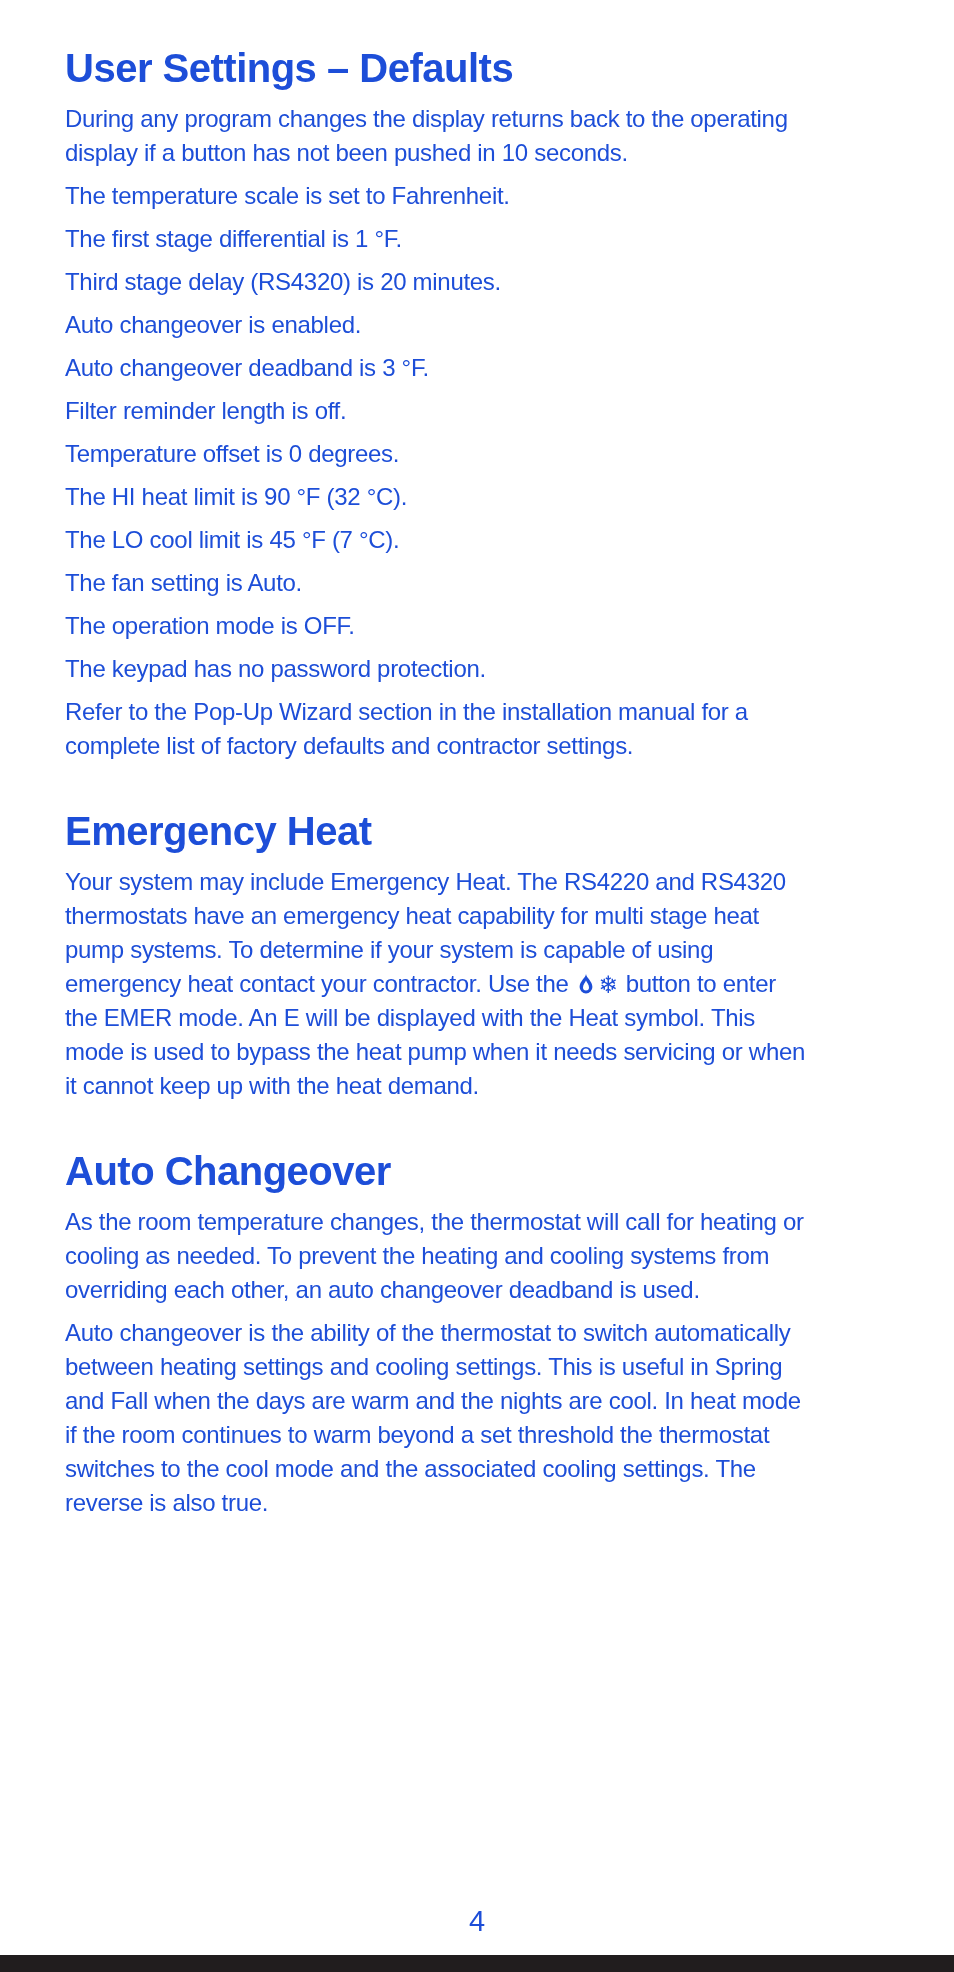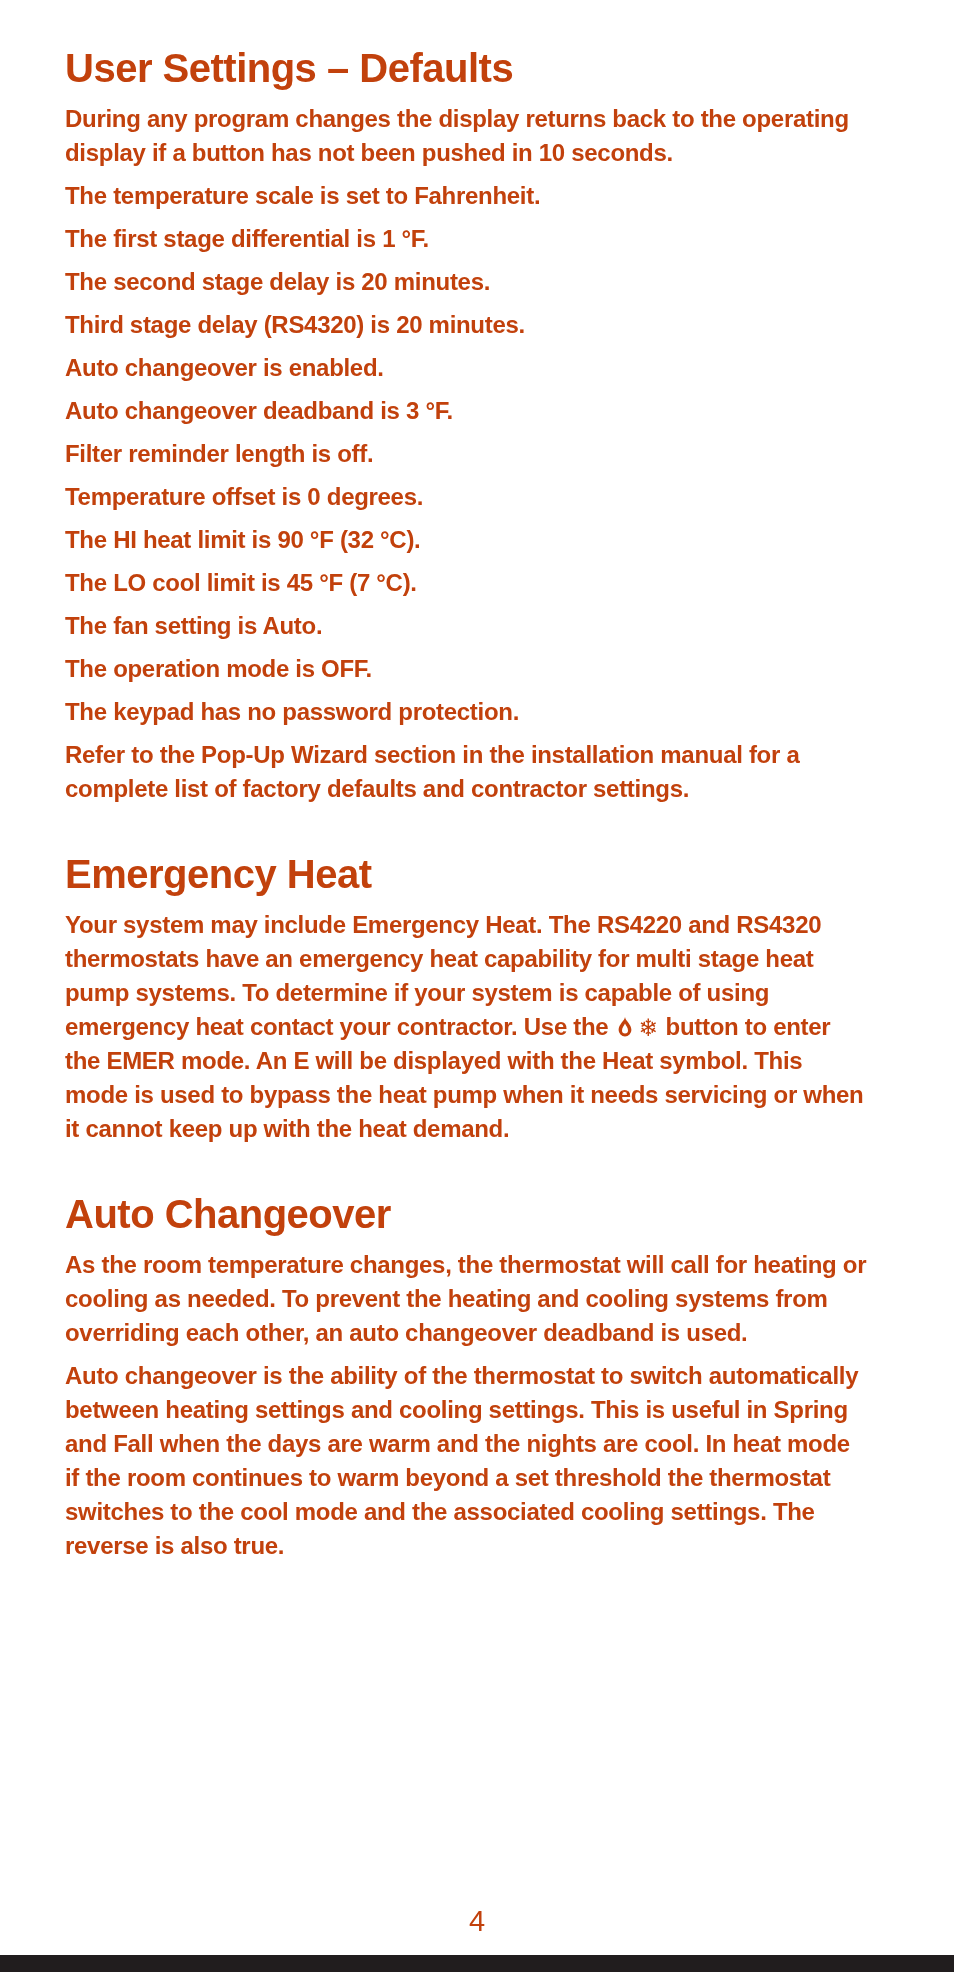--- a/index.html
+++ b/index.html
@@ -6,21 +6,21 @@
     margin: 0;
     padding: 0;
     background: #ffffff;
   }
   .page {
     position: relative;
     width: 954px;
     height: 1972px;
     margin: 0 auto;
     background: #ffffff;
-    color: #c2410c;
+    color: #1d4ed8;
     font-family: "Liberation Sans", "DejaVu Sans", sans-serif;
     box-sizing: border-box;
     padding: 44px 40px 0 65px;
     overflow: hidden;
   }
   .section-heading {
     font-size: 40px;
     line-height: 48px;
     font-weight: bold;
     letter-spacing: -0.5px;
@@ -29,21 +29,20 @@
   .section-heading.first {
     margin-top: 0;
   }
   .para {
     font-size: 24px;
     line-height: 34px;
     letter-spacing: -0.3px;
     margin: 0 0 9px 0;
     white-space: pre-line;
     max-width: 849px;
-    font-weight: bold;
   }
   .mode-icon {
     display: inline-flex;
     align-items: center;
     gap: 3px;
     vertical-align: -5px;
     margin: 0 7px;
     white-space: normal;
   }
   .mode-icon .snowflake-glyph {
@@ -74,21 +73,20 @@
 </head>
 <body>
 
 <div class="page">
 
   <h2 class="section-heading first">User Settings – Defaults</h2>
   <p class="para">During any program changes the display returns back to the operating
 display if a button has not been pushed in 10 seconds.</p>
   <p class="para">The temperature scale is set to Fahrenheit.</p>
   <p class="para">The first stage differential is 1 °F.</p>
-  <p class="para">The second stage delay is 20 minutes.</p>
   <p class="para">Third stage delay (RS4320) is 20 minutes.</p>
   <p class="para">Auto changeover is enabled.</p>
   <p class="para">Auto changeover deadband is 3 °F.</p>
   <p class="para">Filter reminder length is off.</p>
   <p class="para">Temperature offset is 0 degrees.</p>
   <p class="para">The HI heat limit is 90 °F (32 °C).</p>
   <p class="para">The LO cool limit is 45 °F (7 °C).</p>
   <p class="para">The fan setting is Auto.</p>
   <p class="para">The operation mode is OFF.</p>
   <p class="para">The keypad has no password protection.</p>

